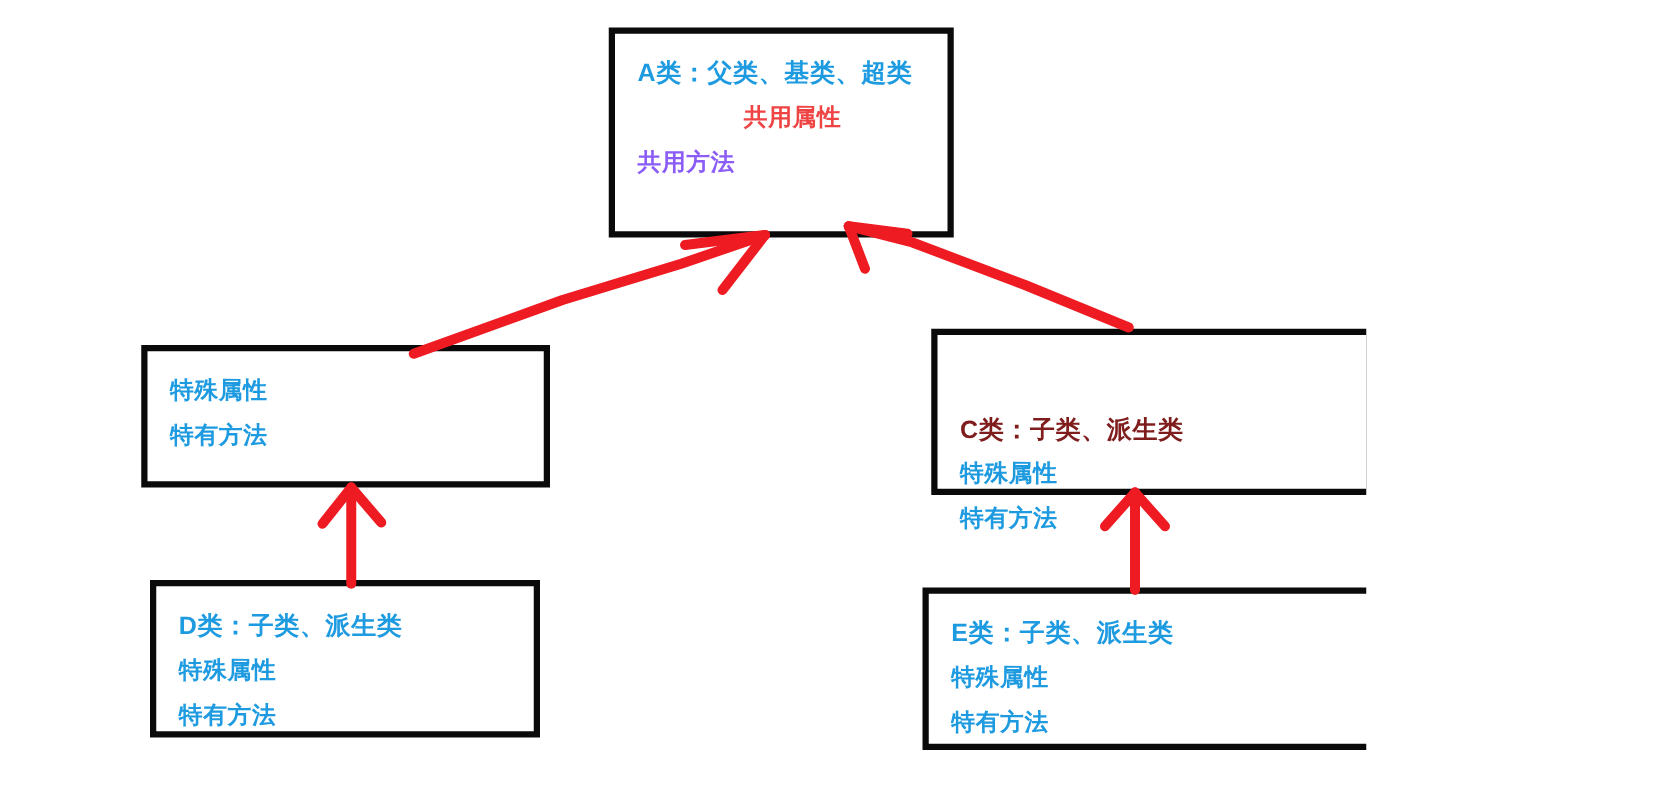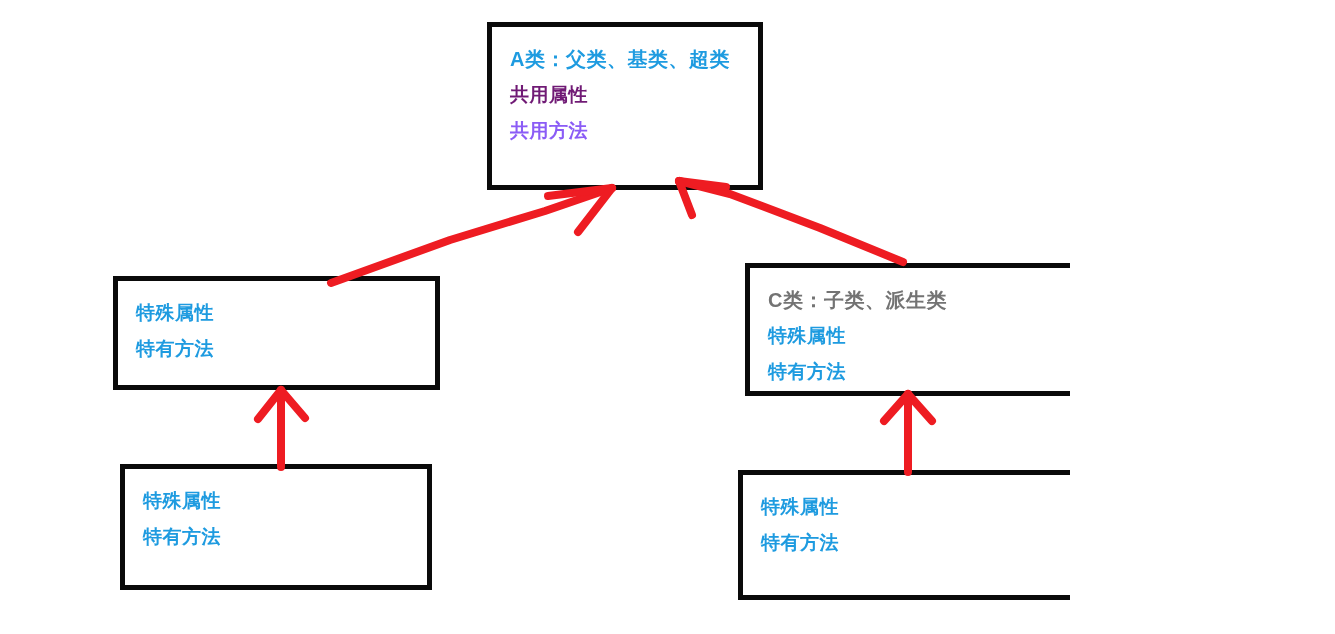--- a/index.html
+++ b/index.html
@@ -7,20 +7,21 @@
     padding: 0;
     background: #ffffff;
   }
   #canvas {
     position: relative;
     width: 1070px;
     height: 634px;
     background: #ffffff;
     overflow: hidden;
     font-family: "Liberation Sans", "DejaVu Sans", sans-serif;
+    padding-left: 23px;
   }
   .class-box {
     position: absolute;
     box-sizing: border-box;
     border: 5px solid #0a0a0a;
     background: #ffffff;
     z-index: 3;
   }
   .box-inner {
     padding: 14px 0 0 18px;
@@ -80,47 +81,49 @@
     <g>
       <path class="arrow-stroke" stroke-width="8" d="M 908 472 L 908 394" style="stroke: rgb(238, 28, 34);"></path>
       <path class="arrow-stroke" stroke-width="8" d="M 908 394 L 884 421" style="stroke: rgb(238, 28, 34);"></path>
       <path class="arrow-stroke" stroke-width="8" d="M 908 394 L 932 421" style="stroke: rgb(238, 28, 34);"></path>
     </g>
   </svg>
 
   <div class="class-box" id="box-A" style="left: 487px; top: 22px; width: 276px; height: 168px; border-color: rgb(10, 10, 10);">
     <div class="box-inner">
       <div class="box-line title" style="color: rgb(30, 155, 224);">A类：父类、基类、超类</div>
-      <div class="box-line" style="color: #701a75;">共用属性</div>
+      <div class="box-line" style="color: #ef4444; text-align: center;">共用属性</div>
       <div class="box-line" style="color: #8b5cf6;">共用方法</div>
     </div>
   </div>
 
   <div class="class-box" id="box-B" style="left: 113px; top: 276px; width: 327px; height: 114px; border-color: rgb(10, 10, 10);">
     <div class="box-inner">
       <div class="box-line" style="color: rgb(30, 155, 224);">特殊属性</div>
       <div class="box-line" style="color: rgb(30, 155, 224);">特有方法</div>
     </div>
   </div>
 
   <div class="class-box" id="box-C" style="left: 745px; top: 263px; width: 353px; height: 133px; border-color: rgb(10, 10, 10);">
     <div class="box-inner">
-      <div class="box-line title" style="color: #737373;">C类：子类、派生类</div>
+      <div class="box-line title" style="color: #7f1d1d; margin-top: 44px;">C类：子类、派生类</div>
       <div class="box-line" style="color: rgb(30, 155, 224);">特殊属性</div>
       <div class="box-line" style="color: rgb(30, 155, 224);">特有方法</div>
     </div>
   </div>
 
   <div class="class-box" id="box-D" style="left: 120px; top: 464px; width: 312px; height: 126px; border-color: rgb(10, 10, 10);">
     <div class="box-inner">
+      <div class="box-line title" style="color: rgb(30, 155, 224);">D类：子类、派生类</div>
       <div class="box-line" style="color: rgb(30, 155, 224);">特殊属性</div>
       <div class="box-line" style="color: rgb(30, 155, 224);">特有方法</div>
     </div>
   </div>
 
   <div class="class-box" id="box-E" style="left: 738px; top: 470px; width: 372px; height: 130px; border-color: rgb(10, 10, 10);">
     <div class="box-inner">
+      <div class="box-line title" style="color: rgb(30, 155, 224);">E类：子类、派生类</div>
       <div class="box-line" style="color: rgb(30, 155, 224);">特殊属性</div>
       <div class="box-line" style="color: rgb(30, 155, 224);">特有方法</div>
     </div>
   </div>
 
 </div>
 
 </body></html>

